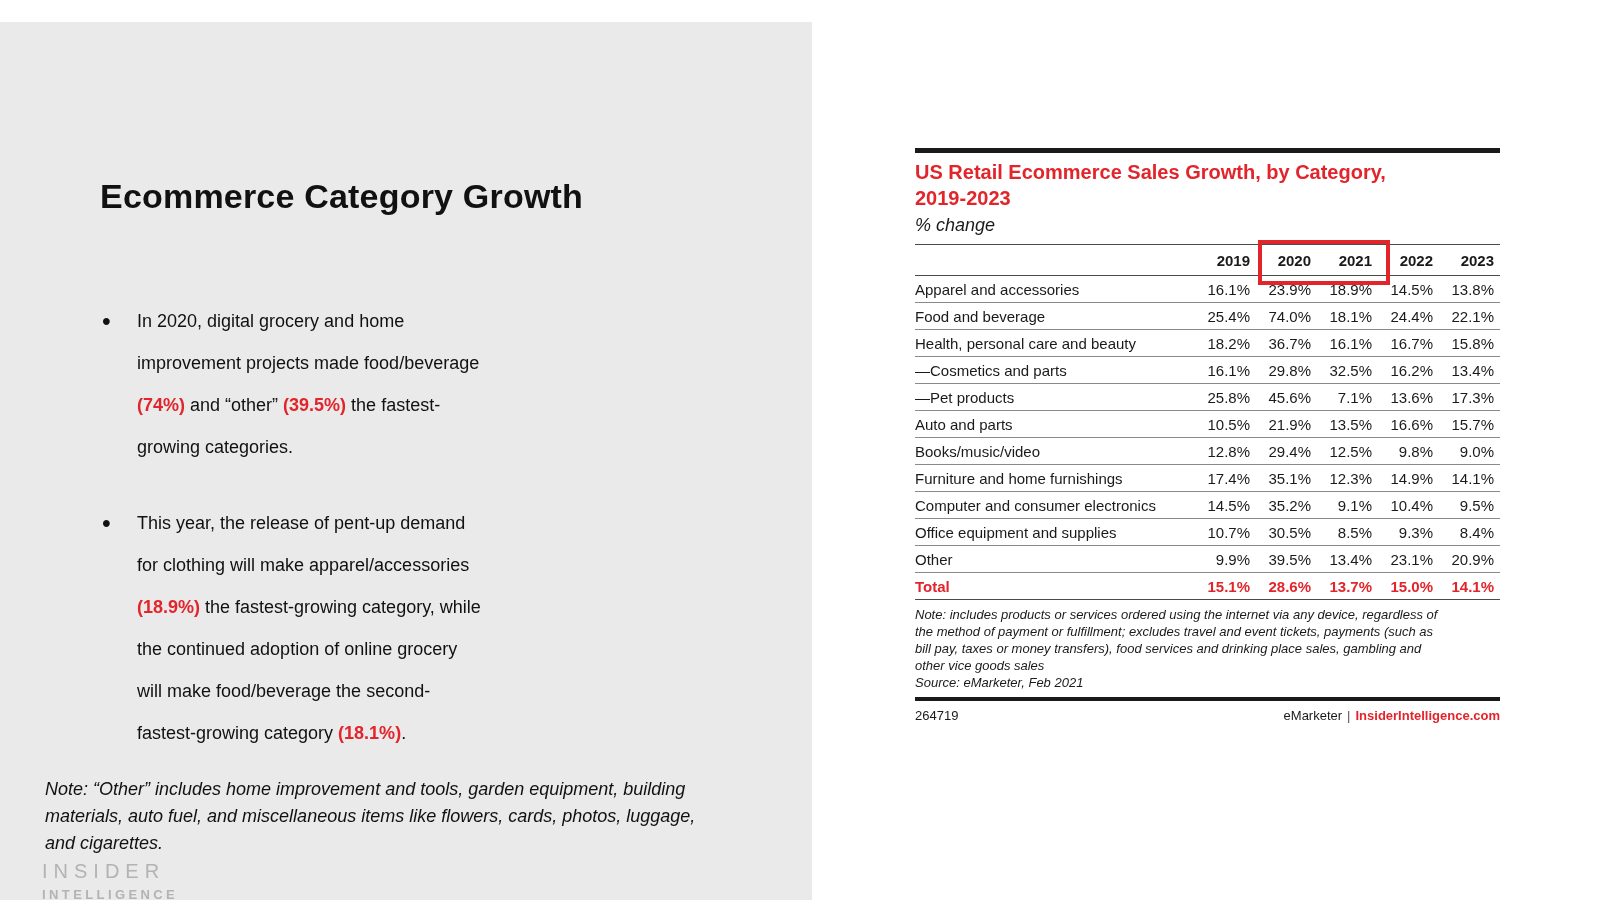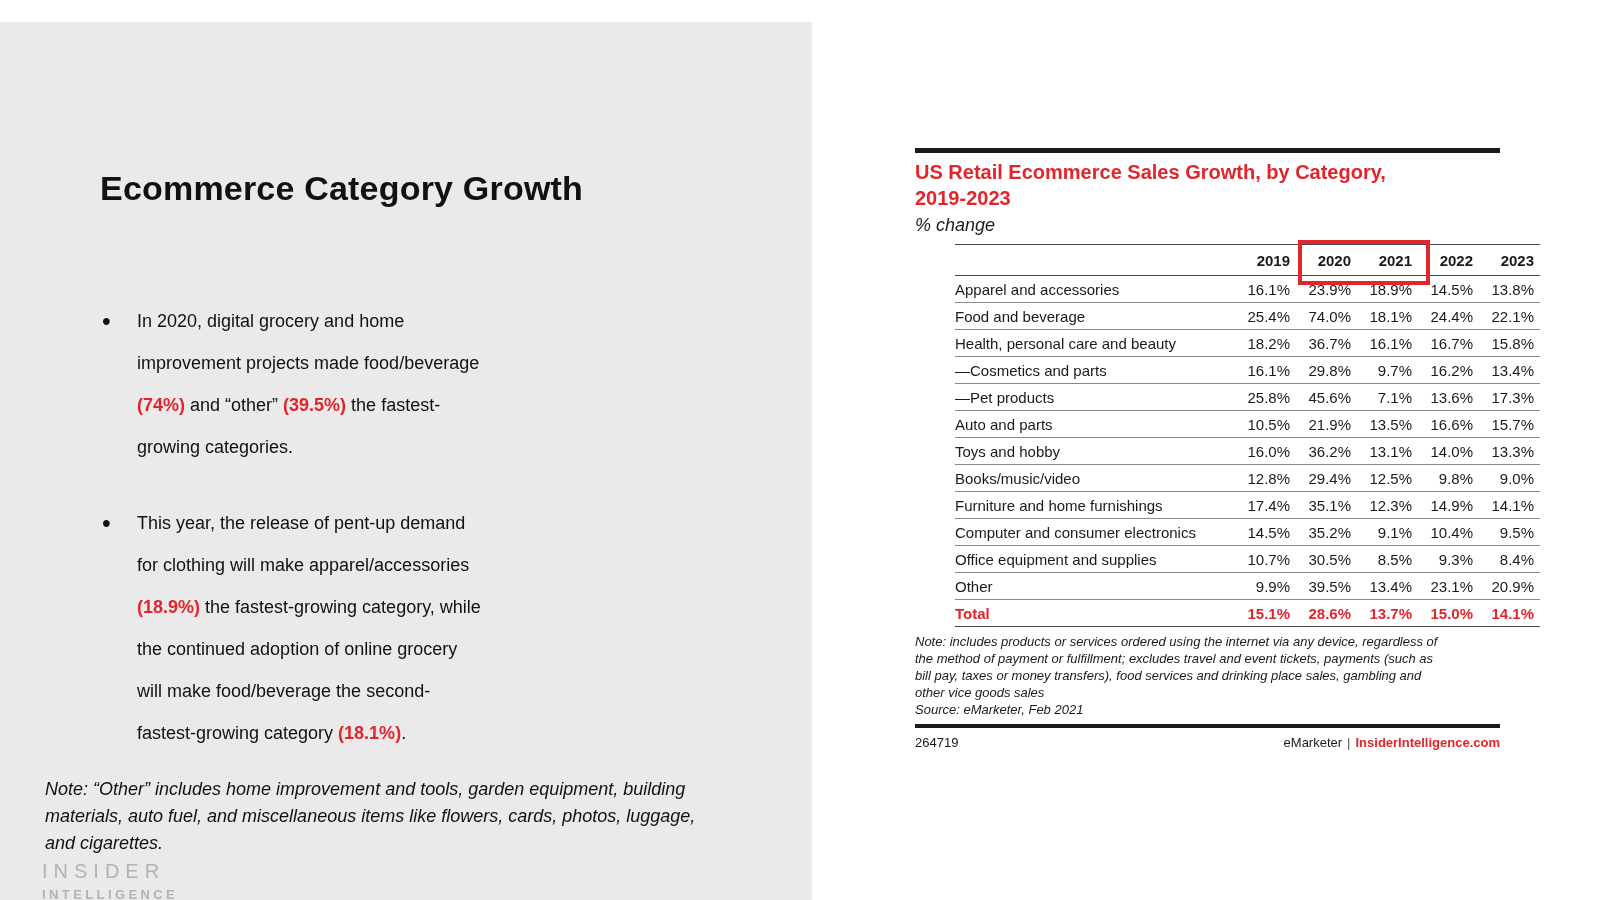--- a/index.html
+++ b/index.html
@@ -13,21 +13,21 @@
     width:1600px;height:900px;background:#FFFFFF;
     font-family:"Liberation Sans", sans-serif;
     position:relative;overflow:hidden;color:#111;
   }
   
   .left-panel{
     position:absolute;left:0;top:22px;width:812px;height:878px;
     background:var(--panel);
   }
   .slide-title{
-    position:absolute;left:100px;top:144px;margin:0;
+    position:absolute;left:100px;top:152px;margin:0;
     font-size:34px;line-height:44px;font-weight:bold;color:#111;
     letter-spacing:.2px;white-space:nowrap;
   }
   .bullet-list{
     position:absolute;left:100px;top:278px;width:580px;
     margin:0;padding:0;list-style:none;
   }
   .bullet-list li{
     position:relative;padding-left:37px;margin:0 0 34px 0;
     font-size:18px;line-height:42px;color:#111;
@@ -50,21 +50,21 @@
   
   .chart{
     position:absolute;left:915px;top:148px;width:585px;color:var(--ink);
   }
   .chart-topbar{height:5px;background:var(--ink);}
   .chart-title{
     margin:6px 0 0;font-size:20px;line-height:26px;font-weight:bold;
     color:var(--red);white-space:pre-line;
   }
   .chart-subtitle{font-size:18px;line-height:24px;font-style:italic;margin-top:2px;color:var(--ink);}
-  .table-wrap{position:relative;margin-top:7px;margin-left:40px;}
+  .table-wrap{position:relative;margin-top:7px;}
   table{width:100%;border-collapse:collapse;table-layout:fixed;}
   col.c-label{width:280px;}
   col.c-year{width:61px;}
   thead th{
     border-top:1px solid #4A4A4A;border-bottom:1px solid #4A4A4A;
     font-size:15px;font-weight:bold;text-align:right;
     height:30px;padding:0 6px 0 0;color:var(--ink);
   }
   thead th.label-h{padding:0;}
   tbody td{
@@ -166,47 +166,39 @@
             <td>18.2%</td>
             <td>36.7%</td>
             <td>16.1%</td>
             <td>16.7%</td>
             <td>15.8%</td>
           </tr>
           <tr>
             <td class="label">—Cosmetics and parts</td>
             <td>16.1%</td>
             <td>29.8%</td>
-            <td>9.7%</td>
+            <td>32.5%</td>
             <td>16.2%</td>
             <td>13.4%</td>
           </tr>
           <tr>
             <td class="label">—Pet products</td>
             <td>25.8%</td>
             <td>45.6%</td>
             <td>7.1%</td>
             <td>13.6%</td>
             <td>17.3%</td>
           </tr>
           <tr>
             <td class="label">Auto and parts</td>
             <td>10.5%</td>
             <td>21.9%</td>
             <td>13.5%</td>
             <td>16.6%</td>
             <td>15.7%</td>
-          </tr>
-          <tr>
-            <td class="label">Toys and hobby</td>
-            <td>16.0%</td>
-            <td>36.2%</td>
-            <td>13.1%</td>
-            <td>14.0%</td>
-            <td>13.3%</td>
           </tr>
           <tr>
             <td class="label">Books/music/video</td>
             <td>12.8%</td>
             <td>29.4%</td>
             <td>12.5%</td>
             <td>9.8%</td>
             <td>9.0%</td>
           </tr>
           <tr>

